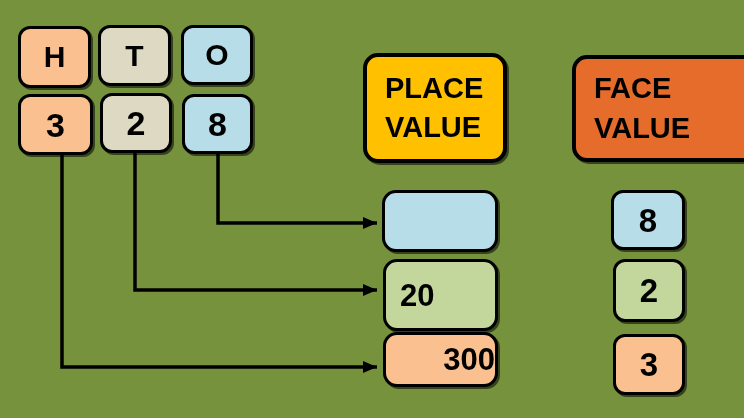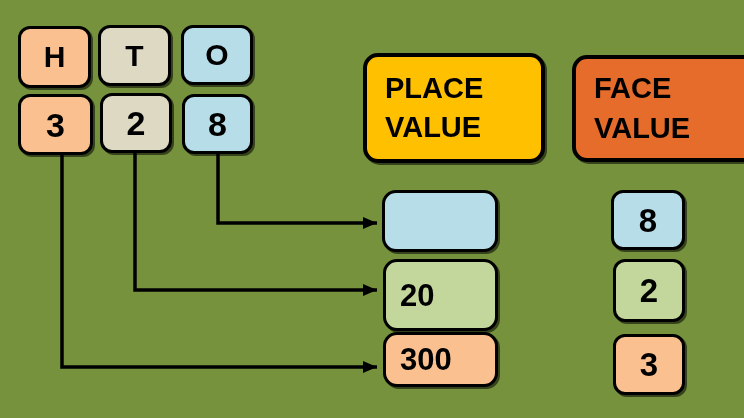--- a/index.html
+++ b/index.html
@@ -93,36 +93,36 @@
     <defs>
       <marker id="arrowhead" markerUnits="userSpaceOnUse" markerWidth="18" markerHeight="14" refX="15" refY="7" orient="auto">
         <path d="M1,1 L15,7 L1,13 Z" fill="#000"></path>
       </marker>
     </defs>
     <polyline points="218,152 218,223 377,223" fill="none" stroke="#000" stroke-width="3.5" marker-end="url(#arrowhead)"></polyline>
     <polyline points="135,151 135,290 377,290" fill="none" stroke="#000" stroke-width="3.5" marker-end="url(#arrowhead)"></polyline>
     <polyline points="62,153 62,367 377,367" fill="none" stroke="#000" stroke-width="3.5" marker-end="url(#arrowhead)"></polyline>
   </svg>
 
-  <div class="box header-box yellow" style="left:363px; top:53px; width:182px; height:110px;">
+  <div class="box header-box yellow" style="left:363px; top:53px; width:144px; height:110px;">
     <span>PLACE</span>
     <span>VALUE</span>
   </div>
   <div class="box header-box orange" style="left:572px; top:55px; width:187px; height:107px;">
     <span>FACE</span>
     <span>VALUE</span>
   </div>
 
   <div class="box pv-box blue" style="left:382px; top:190px; width:116px; height:62px;">
     <span></span>
   </div>
   <div class="box pv-box green" style="left:383px; top:259px; width:115px; height:72px;">
     <span>20</span>
   </div>
-  <div class="box pv-box peach" style="left:383px; top:332px; width:115px; height:55px;">
+  <div class="box pv-box peach" style="left:383px; top:332px; width:115px; height:55px;justify-content:flex-end;">
     <span>300</span>
   </div>
 
   <div class="box fv-box blue" style="left:611px; top:190px; width:74px; height:60px;">
     <span>8</span>
   </div>
   <div class="box fv-box green" style="left:613px; top:259px; width:72px; height:63px;">
     <span>2</span>
   </div>
   <div class="box fv-box peach" style="left:613px; top:334px; width:72px; height:61px;">

